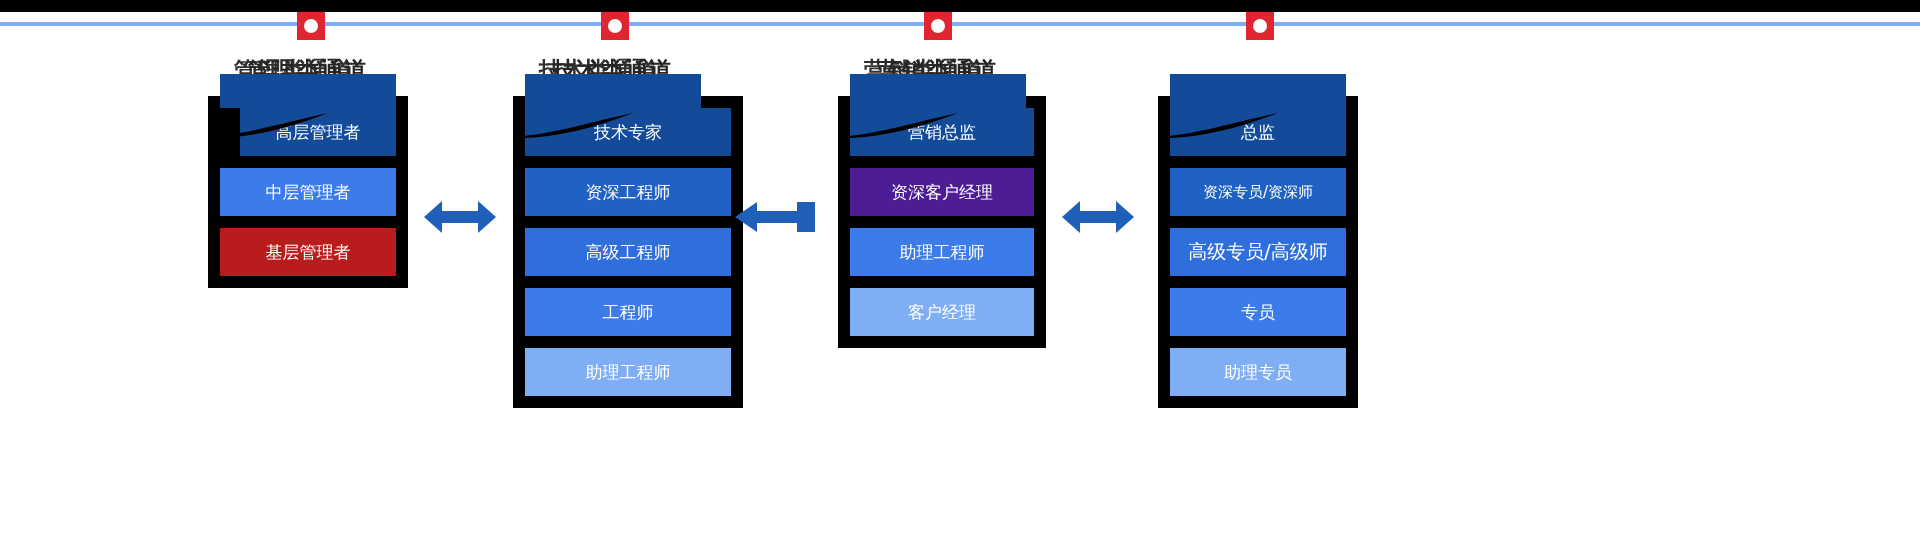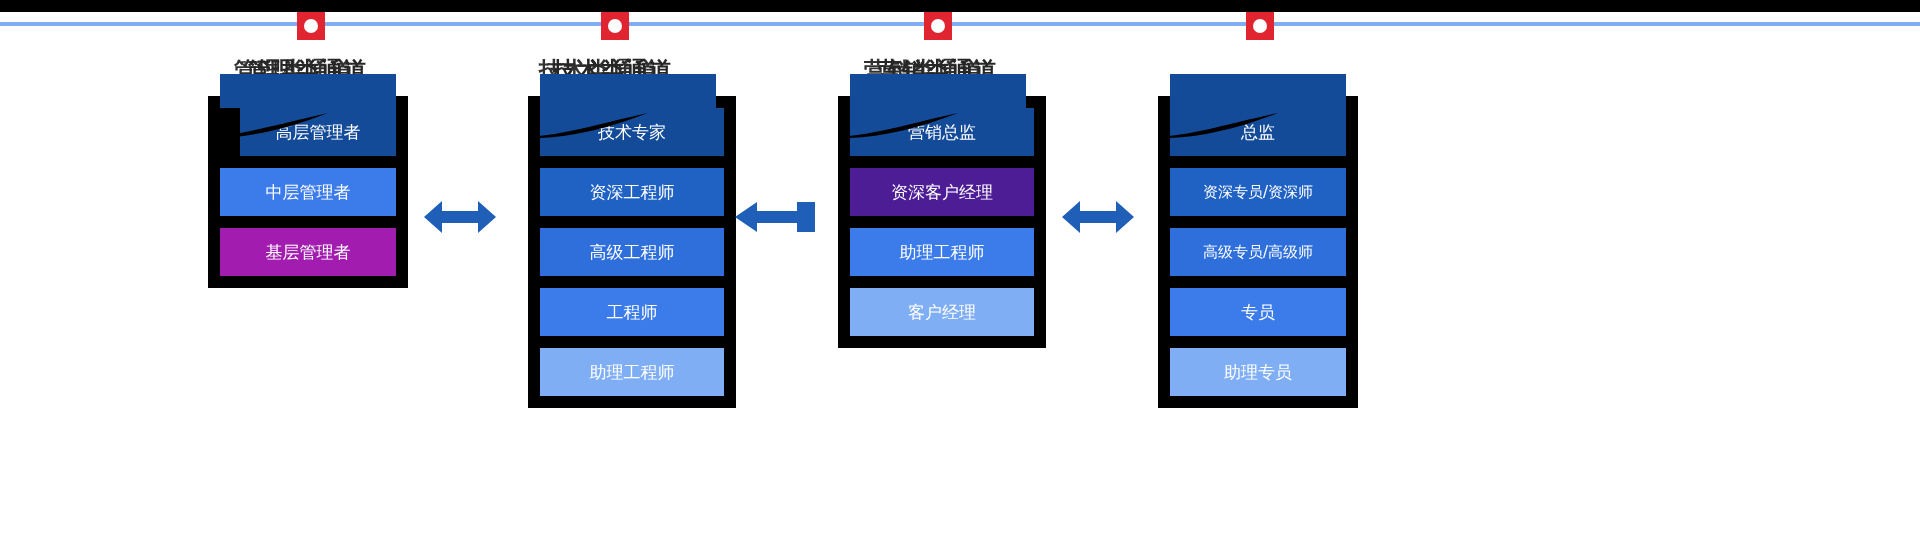--- a/index.html
+++ b/index.html
@@ -81,35 +81,35 @@
           <span class="ghost">管理类通道</span>
           <span class="front">管理类通道</span>
         </div>
         <div class="ladder" style="left: 60px; width: 200px; background: rgb(0, 0, 0);">
           <div class="rung" style="background: rgb(19, 75, 153); margin-left: 32px;">
             <span>高层管理者</span>
           </div>
           <div class="rung" style="background: rgb(59, 123, 234);">
             <span>中层管理者</span>
           </div>
-          <div class="rung" style="background: #a21caf;">
+          <div class="rung" style="background: #b91c1c;">
             <span>基层管理者</span>
           </div>
           <div style="position: absolute; left: 12px; top: -22px; width: 176px; height: 34px; background: rgb(19, 75, 153);"></div>
           <svg class="swoosh" viewBox="0 0 120 26">
             <path d="M2 24 C 30 22, 70 10, 112 1 C 74 16, 36 25, 4 26 Z" fill="#000000"></path>
           </svg>
         </div>
       </div>
       <div class="col" style="left: 453px;">
         <div class="coltitle" style="color: rgb(38, 38, 38);">
           <span class="ghost">技术类通道</span>
           <span class="front">技术类通道</span>
         </div>
-        <div class="ladder" style="left: 60px; width: 208px; background: rgb(0, 0, 0); margin-left: 15px;">
+        <div class="ladder" style="left: 60px; width: 230px; background: rgb(0, 0, 0);">
           <div class="rung" style="background: rgb(19, 75, 153);">
             <span>技术专家</span>
           </div>
           <div class="rung" style="background: rgb(32, 97, 196);">
             <span>资深工程师</span>
           </div>
           <div class="rung" style="background: rgb(47, 111, 219);">
             <span>高级工程师</span>
           </div>
           <div class="rung" style="background: rgb(59, 123, 234);">
@@ -154,21 +154,21 @@
           <span class="front">专业类通道</span>
         </div>
         <div class="ladder" style="left: 60px; width: 200px; background: rgb(0, 0, 0);">
           <div class="rung" style="background: rgb(19, 75, 153);">
             <span>总监</span>
           </div>
           <div class="rung" style="background: rgb(32, 97, 196);">
             <span style="font-size: 15px;">资深专员/资深师</span>
           </div>
           <div class="rung" style="background: rgb(47, 111, 219);">
-            <span style="font-size: 15px;">高级专员/高级师</span>
+            <span style="font-size: 19px;">高级专员/高级师</span>
           </div>
           <div class="rung" style="background: rgb(59, 123, 234);">
             <span>专员</span>
           </div>
           <div class="rung" style="background: rgb(127, 174, 245);">
             <span>助理专员</span>
           </div>
           <div style="position: absolute; left: 12px; top: -22px; width: 176px; height: 34px; background: rgb(19, 75, 153);"></div>
           <svg class="swoosh" viewBox="0 0 120 26">
             <path d="M2 24 C 30 22, 70 10, 112 1 C 74 16, 36 25, 4 26 Z" fill="#000000"></path>

